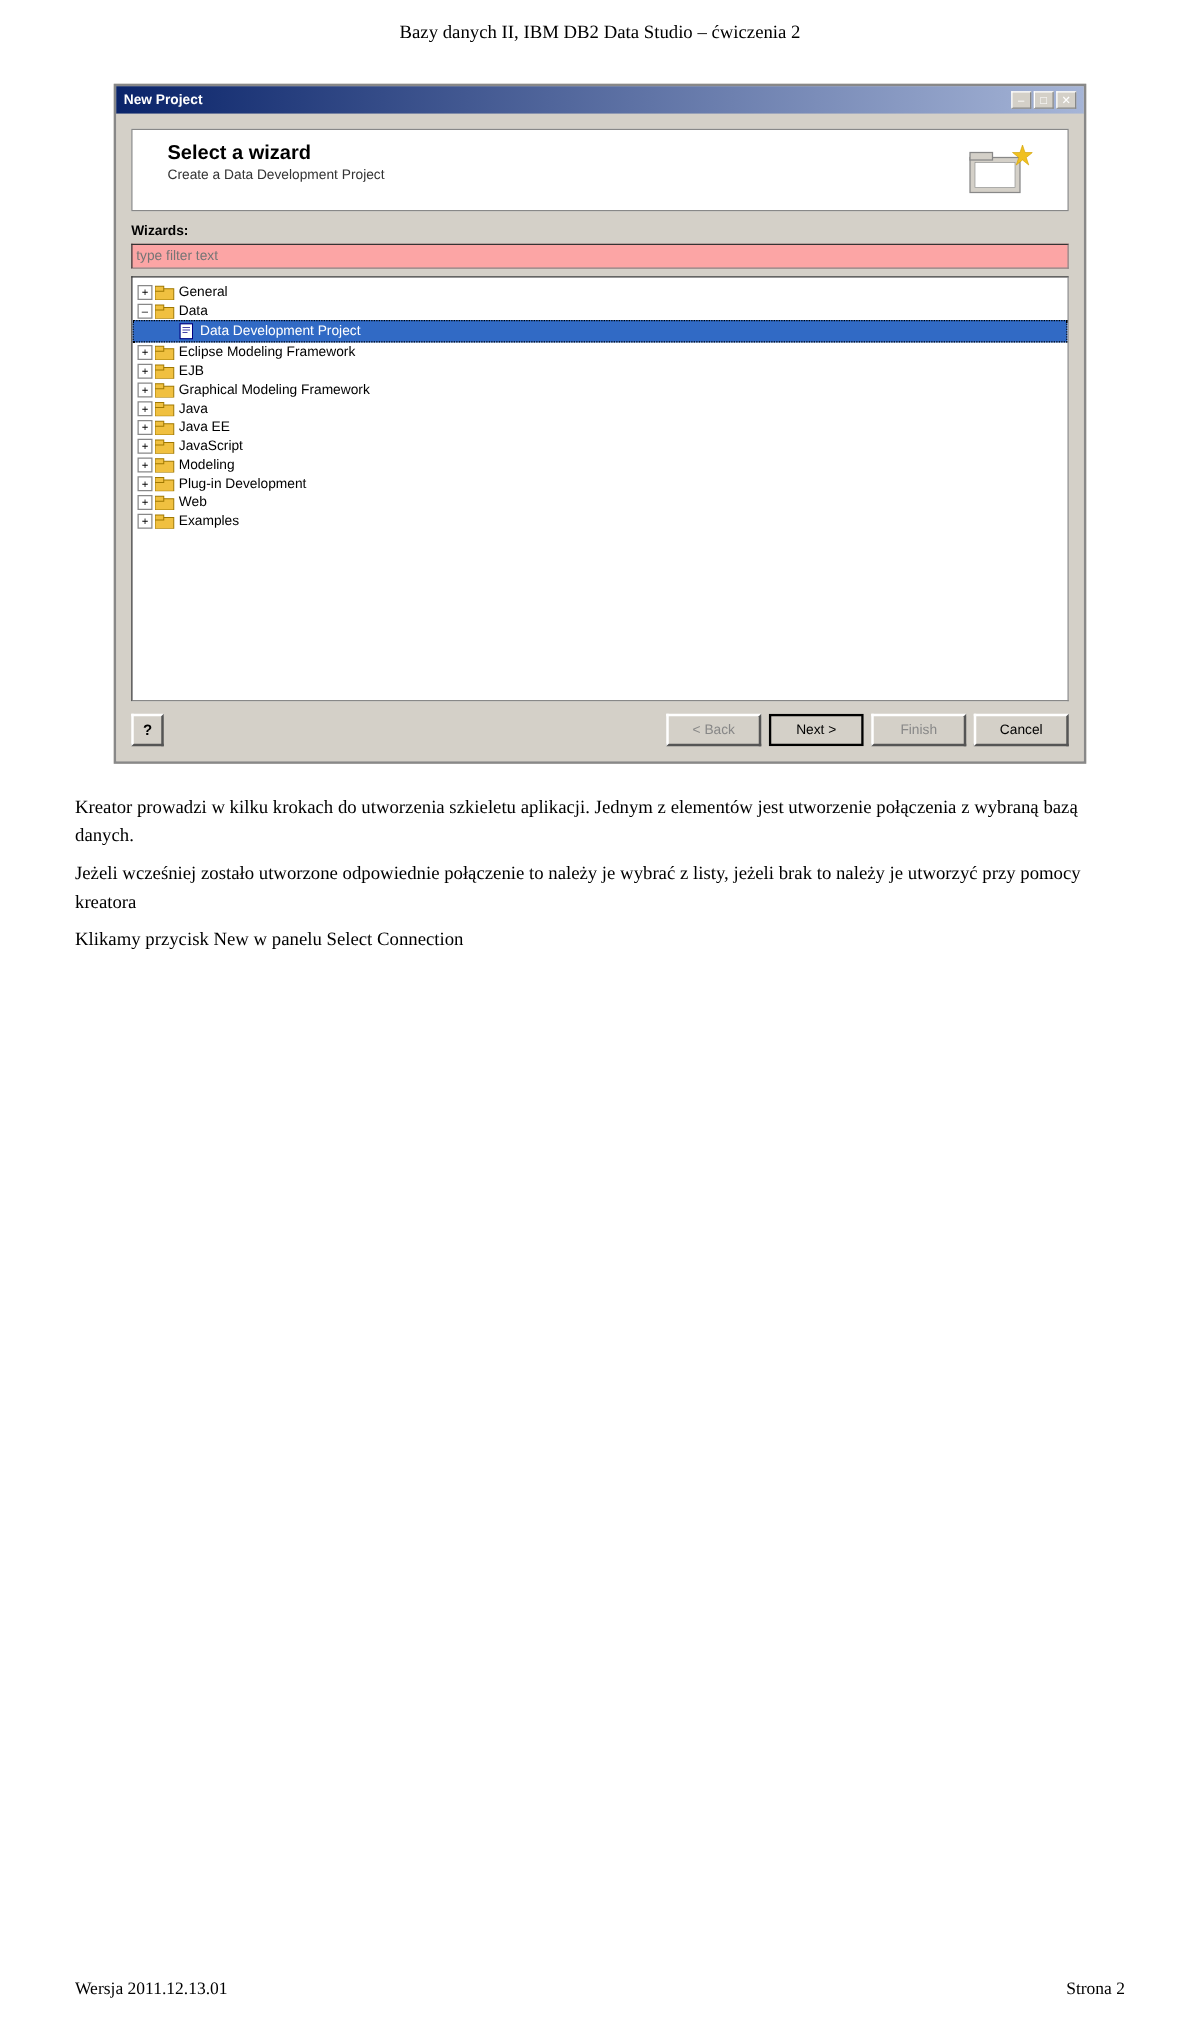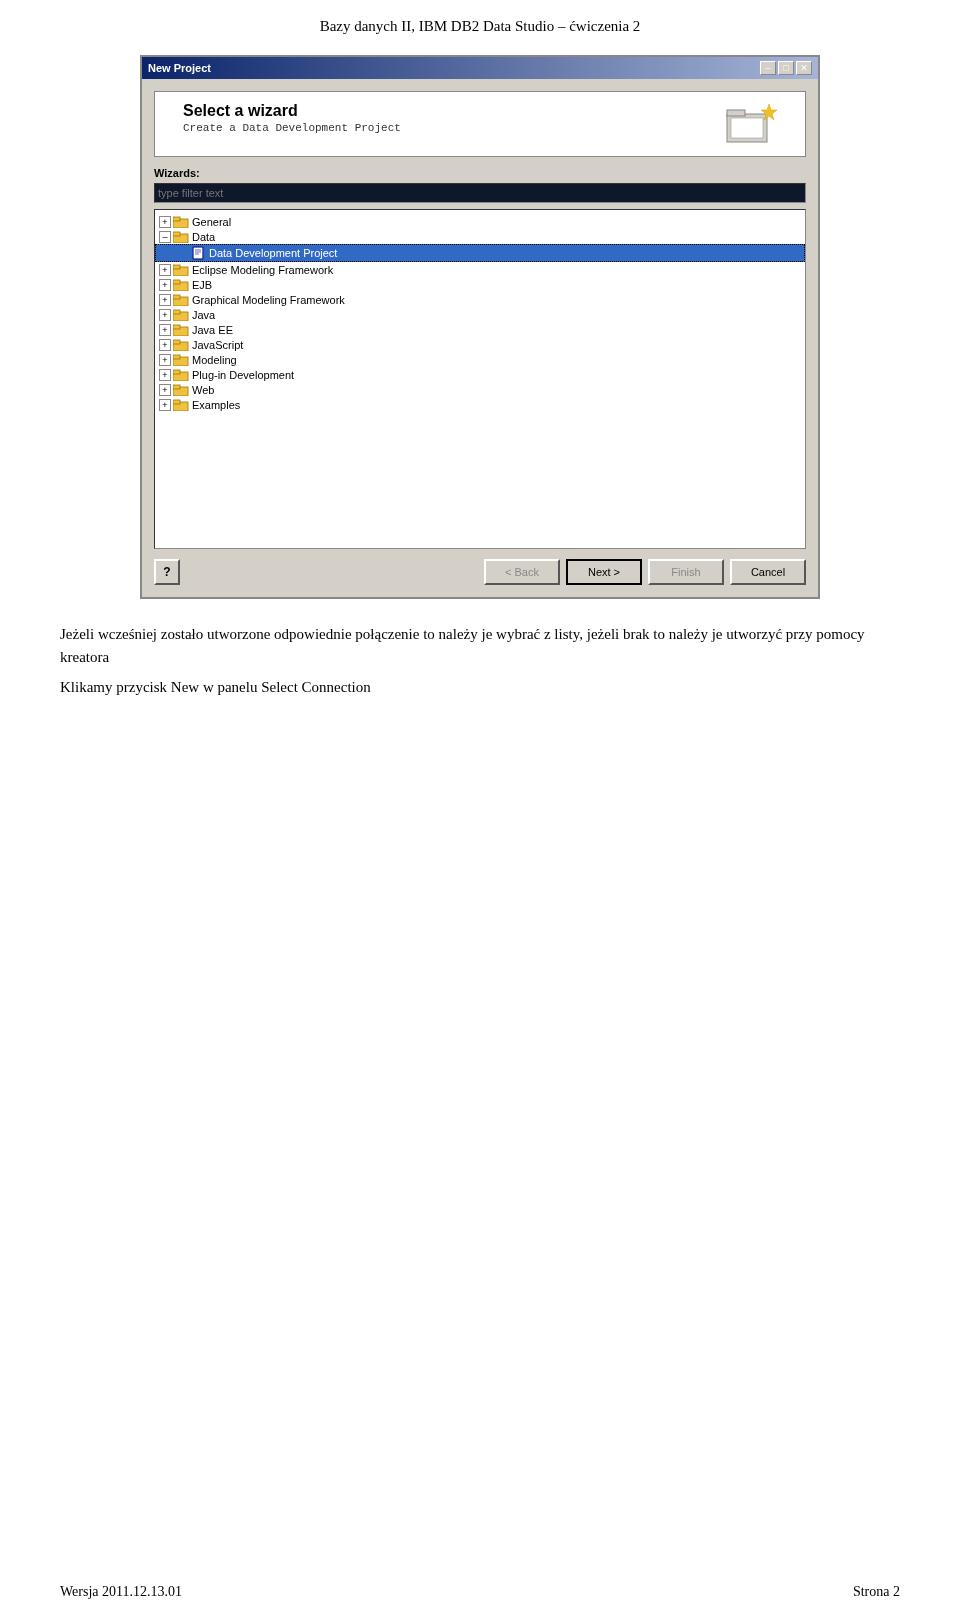--- a/index.html
+++ b/index.html
@@ -12,22 +12,22 @@
       color: #000;
       position: relative;
     }
     .page-header {
       text-align: center;
       padding: 18px 20px 10px 20px;
       font-size: 15px;
       font-family: 'Times New Roman', Times, serif;
     }
     .dialog-container {
-      margin: 10px auto 0 auto;
-      width: 680px;
+      margin: 22px auto 0 auto;
+      width: 778px;
     }
     
     .window {
       border: 2px solid #888;
       background: #d4d0c8;
       font-family: Arial, sans-serif;
       font-size: 12px;
     }
     .window-titlebar {
       background: linear-gradient(to right, #0a246a, #a6b5d7);
@@ -75,21 +75,21 @@
     }
     .wizard-header-text h2 {
       font-size: 16px;
       font-weight: bold;
       font-family: Arial, sans-serif;
       color: #000;
     }
     .wizard-header-text p {
       font-size: 11px;
       color: #333;
-      font-family: Liberation Mono, monospace;
+      font-family: Liberation Sans, sans-serif;
       margin-top: 2px;
     }
     .wizard-icon {
       width: 52px;
       height: 44px;
       position: relative;
     }
     .wizard-icon svg {
       width: 52px;
       height: 44px;
@@ -97,21 +97,21 @@
     .wizards-label {
       font-family: Arial, sans-serif;
       font-size: 11px;
       font-weight: bold;
       margin-bottom: 4px;
     }
     .filter-input {
       width: 100%;
       height: 20px;
       border: 1px inset #888;
-      background: #0f172a;
+      background: #fca5a5;
       font-size: 11px;
       font-family: Arial, sans-serif;
       padding: 1px 3px;
       color: #666;
       margin-bottom: 6px;
     }
     .tree-list {
       background: white;
       border: 1px inset #888;
       height: 340px;
@@ -440,20 +440,21 @@
           <button class="dialog-btn" disabled="">Finish</button>
           <button class="dialog-btn">Cancel</button>
         </div>
       </div>
 
     </div>
   </div>
 </div>
 
 <div class="body-text">
+  <p>Kreator prowadzi w kilku krokach do utworzenia szkieletu aplikacji. Jednym z elementów jest utworzenie połączenia z wybraną bazą danych.</p>
   <p>Jeżeli wcześniej zostało utworzone odpowiednie połączenie to należy je wybrać z listy, jeżeli brak to należy je utworzyć przy pomocy kreatora</p>
   <p>Klikamy  przycisk New w panelu  Select Connection</p>
 </div>
 
 <div class="page-footer">
   <span>Wersja 2011.12.13.01</span>
   <span>Strona  2</span>
 </div>
 
 </body></html>

